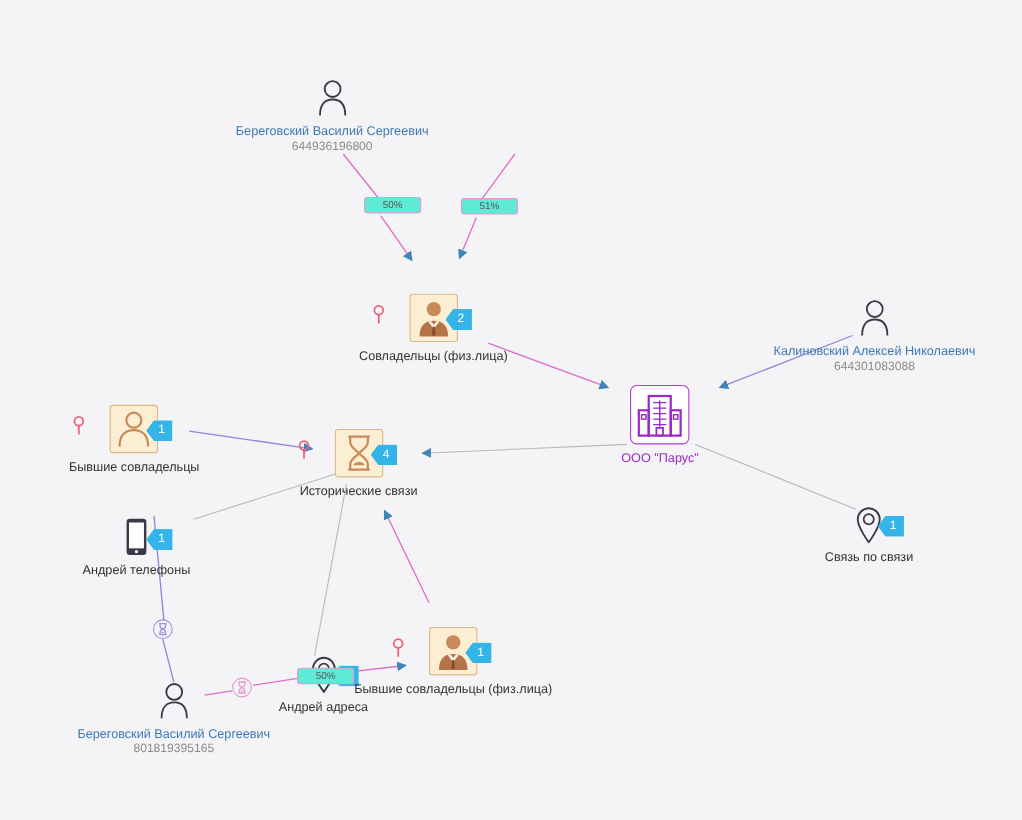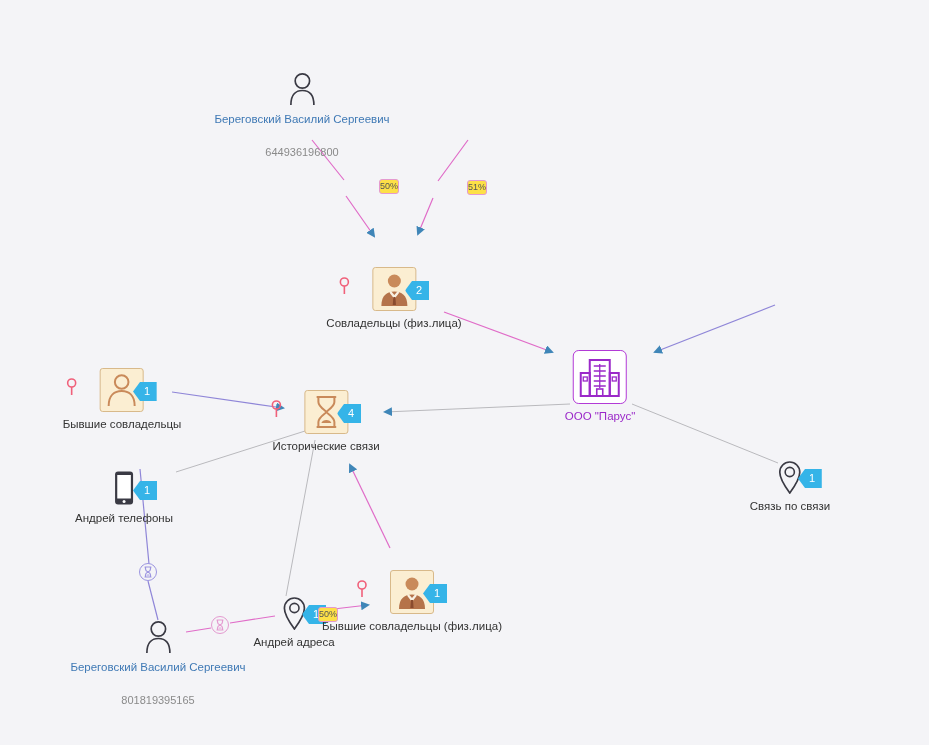--- a/index.html
+++ b/index.html
@@ -36,21 +36,20 @@
   .person-label {
     font-size: 11.5px;
     color: #3f79b5;
     margin-top: 2px;
     line-height: 1.25;
   }
   .person-id {
     font-size: 11px;
     color: #8a8a8a;
     line-height: 1.25;
-    margin-top: 20px;
   }
   
   .box-icon {
     width: 44px;
     height: 44px;
     box-sizing: border-box;
     border: 1px solid #d8b98a;
     border-radius: 3px;
     background: #fbeed2;
     display: inline-block;
@@ -100,29 +99,28 @@
   }
   
   .keymark {
     position: absolute;
     width: 12px;
     height: 18px;
   }
   
   .edge-label {
     position: absolute;
-    background: #fde047;
+    background: #5eead4;
     border: 1px solid #e49ad0;
     border-radius: 3px;
     font-size: 9px;
     color: #555555;
-    padding: 2px 0;
+    padding: 2px 16px;
     line-height: 1;
     white-space: nowrap;
-    margin-left: 48px;
   }
   
   .edge-marker {
     position: absolute;
     width: 18px;
     height: 18px;
     border-radius: 50%;
     background: #f4f4f7;
     box-sizing: border-box;
   }
@@ -172,20 +170,30 @@
       <svg width="28" height="34" viewBox="0 0 28 34">
         <circle cx="14" cy="9" r="7.2" fill="none" stroke="#3a3a44" stroke-width="1.7"></circle>
         <path d="M2.5,33 C2.5,22 8,18.5 14,18.5 C20,18.5 25.5,22 25.5,33" fill="none" stroke="#3a3a44" stroke-width="1.7"></path>
       </svg>
     </span>
     <div class="person-label">Береговский Василий Сергеевич</div>
     <div class="person-id">644936196800</div>
   </div>
 
 
+  <div class="node" style="left:795px; top:272px; transform:translateX(-50%);">
+    <span class="node-glyph">
+      <svg width="28" height="34" viewBox="0 0 28 34">
+        <circle cx="14" cy="9" r="7.2" fill="none" stroke="#3a3a44" stroke-width="1.7"></circle>
+        <path d="M2.5,33 C2.5,22 8,18.5 14,18.5 C20,18.5 25.5,22 25.5,33" fill="none" stroke="#3a3a44" stroke-width="1.7"></path>
+      </svg>
+    </span>
+    <div class="person-label">Калиновский Алексей Николаевич</div>
+    <div class="person-id">644301083088</div>
+  </div>
 
   <div class="node" style="left:158px; top:620px; transform:translateX(-50%);">
     <span class="node-glyph">
       <svg width="28" height="34" viewBox="0 0 28 34">
         <circle cx="14" cy="9" r="7.2" fill="none" stroke="#3a3a44" stroke-width="1.7"></circle>
         <path d="M2.5,33 C2.5,22 8,18.5 14,18.5 C20,18.5 25.5,22 25.5,33" fill="none" stroke="#3a3a44" stroke-width="1.7"></path>
       </svg>
     </span>
     <div class="person-label">Береговский Василий Сергеевич</div>
     <div class="person-id">801819395165</div>

